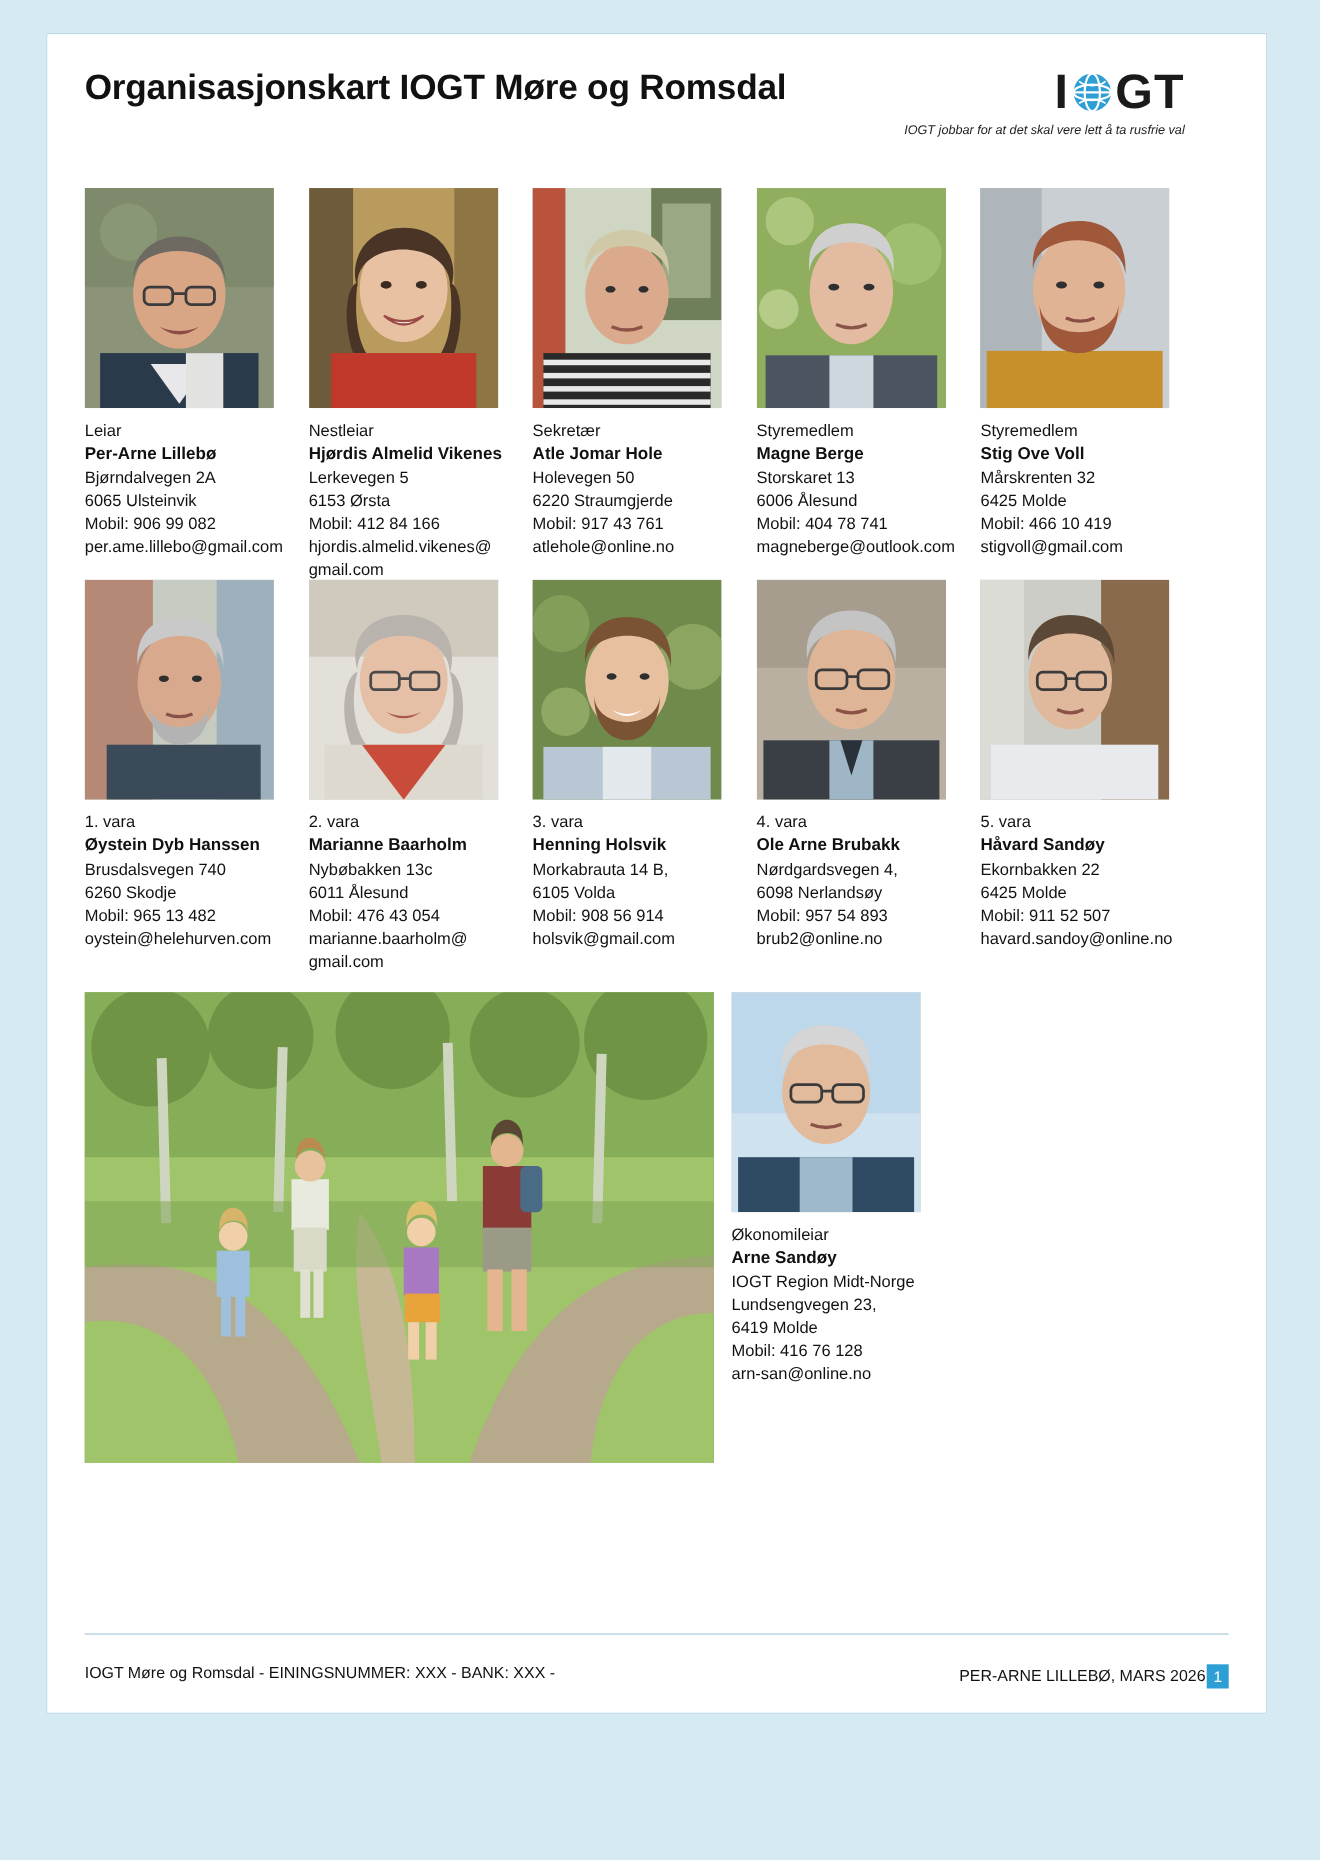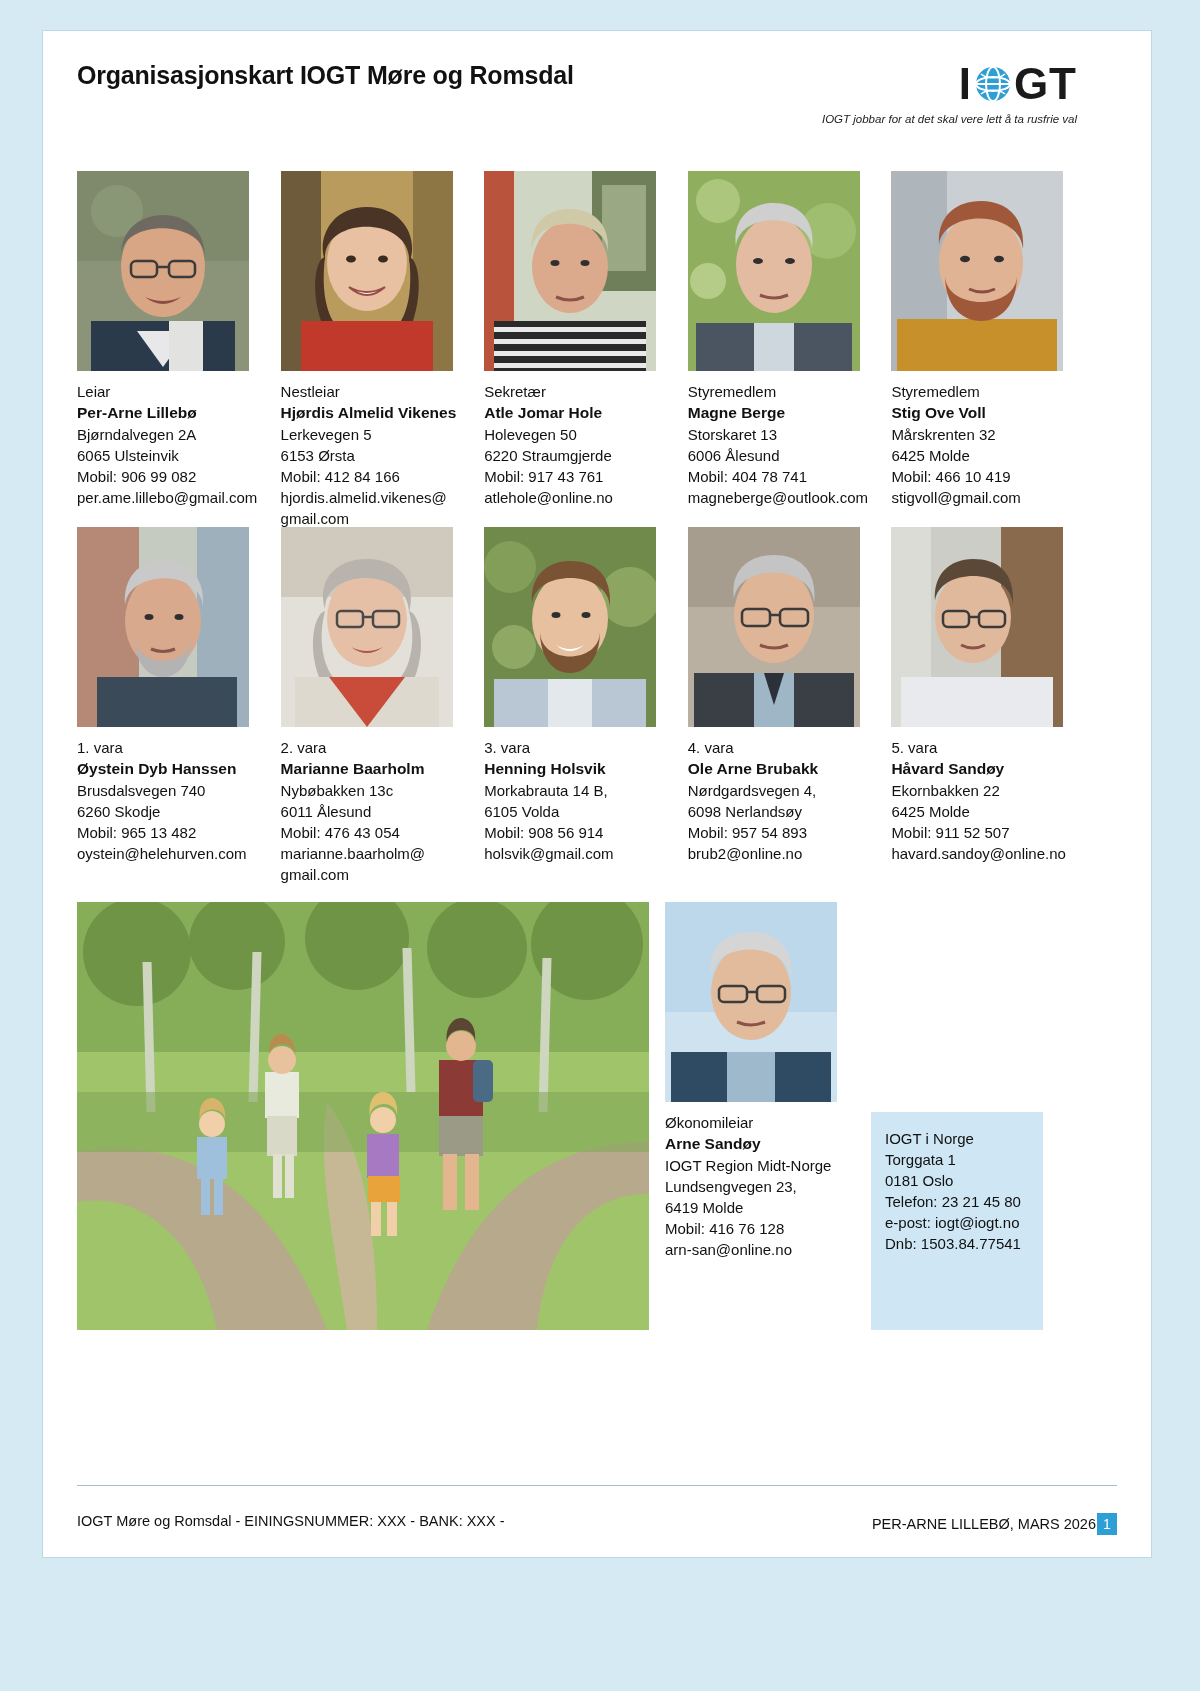--- a/index.html
+++ b/index.html
@@ -29,21 +29,21 @@
     top: 30px;
     width: 1000px;
   }
 
   
   .header {
     position: relative;
     height: 110px;
   }
   .doc-title {
-    font-size: 25px;
+    font-size: 32px;
     font-weight: bold;
     color: #111;
     letter-spacing: -0.2px;
   }
   .doc-sub1 {
     font-size: 15.5px;
     font-weight: bold;
     color: #111;
     margin-top: 8px;
   }
@@ -541,30 +541,20 @@
         </div>
         <div class="role">Økonomileiar</div>
         <div class="pname">Arne Sandøy</div>
         <div class="line">IOGT Region Midt-Norge</div>
         <div class="line">Lundsengvegen 23,</div>
         <div class="line">6419 Molde</div>
         <div class="line">Mobil:  416 76 128</div>
         <div class="line">arn-san@online.no</div>
       </div>
 
-      <div class="sidebox">
-        <div class="inner-pad">
-          <div class="line" style="margin-top:0">IOGT i Norge</div>
-          <div class="line">Torggata 1</div>
-          <div class="line">0181 Oslo</div>
-          <div class="line">Telefon: 23 21 45 80</div>
-          <div class="line">e-post: iogt@iogt.no</div>
-          <div class="line">Dnb: 1503.84.77541</div>
-        </div>
-      </div>
     </div>
   </div>
 
   <div class="footer">
     <div>IOGT Møre og Romsdal - EININGSNUMMER: XXX - BANK: XXX -</div>
     <div class="footer-right">
       <span>PER-ARNE LILLEBØ,  MARS 2026</span>
       <span class="pagenum">1</span>
     </div>
   </div>

